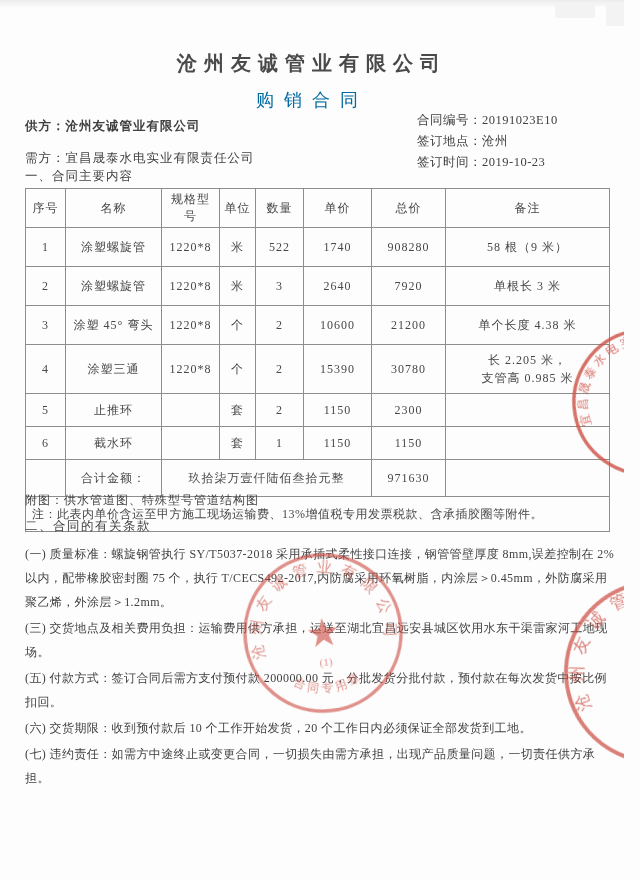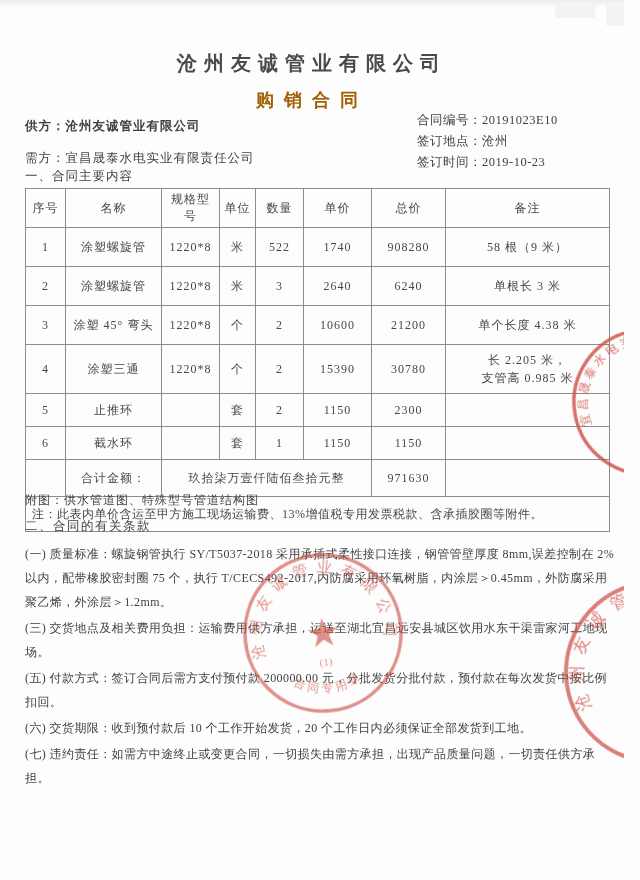--- a/index.html
+++ b/index.html
@@ -16,22 +16,22 @@
   .a1{left:555px;top:2px;width:40px;height:16px;}
   .a2{left:606px;top:2px;width:30px;height:24px;}
 
   .company-title{
     margin:0;position:absolute;top:50px;left:0;width:100%;
     text-align:center;font-size:20px;font-weight:600;
     letter-spacing:7px;color:#4a4a4a;
   }
   .doc-title{
     margin:0;position:absolute;top:88px;left:0;width:100%;
-    text-align:center;font-size:18px;font-weight:700;
-    letter-spacing:10px;color:#a16207;
+    text-align:center;font-size:18px;font-weight:400;
+    letter-spacing:10px;color:#0369a1;
   }
 
   .head-zone{position:absolute;top:108px;left:25px;width:590px;height:62px;font-size:12.5px;}
   .supplier-line{position:absolute;left:0;top:10px;letter-spacing:1px;font-weight:bold;}
   .buyer-line{position:absolute;left:0;top:42px;letter-spacing:1px;}
   .meta{position:absolute;left:392px;top:2px;line-height:21px;letter-spacing:0.5px;}
   .meta div{white-space:nowrap;}
 
   .sec1-heading{position:absolute;top:168px;left:25px;font-size:12.5px;letter-spacing:1px;}
 
@@ -127,21 +127,21 @@
           <td>908280</td>
           <td>58 根（9 米）</td>
         </tr>
         <tr class="r-std">
           <td>2</td>
           <td>涂塑螺旋管</td>
           <td>1220*8</td>
           <td>米</td>
           <td>3</td>
           <td>2640</td>
-          <td>6240</td>
+          <td>7920</td>
           <td>单根长 3 米</td>
         </tr>
         <tr class="r-std">
           <td>3</td>
           <td>涂塑 45° 弯头</td>
           <td>1220*8</td>
           <td>个</td>
           <td>2</td>
           <td>10600</td>
           <td>21200</td>

